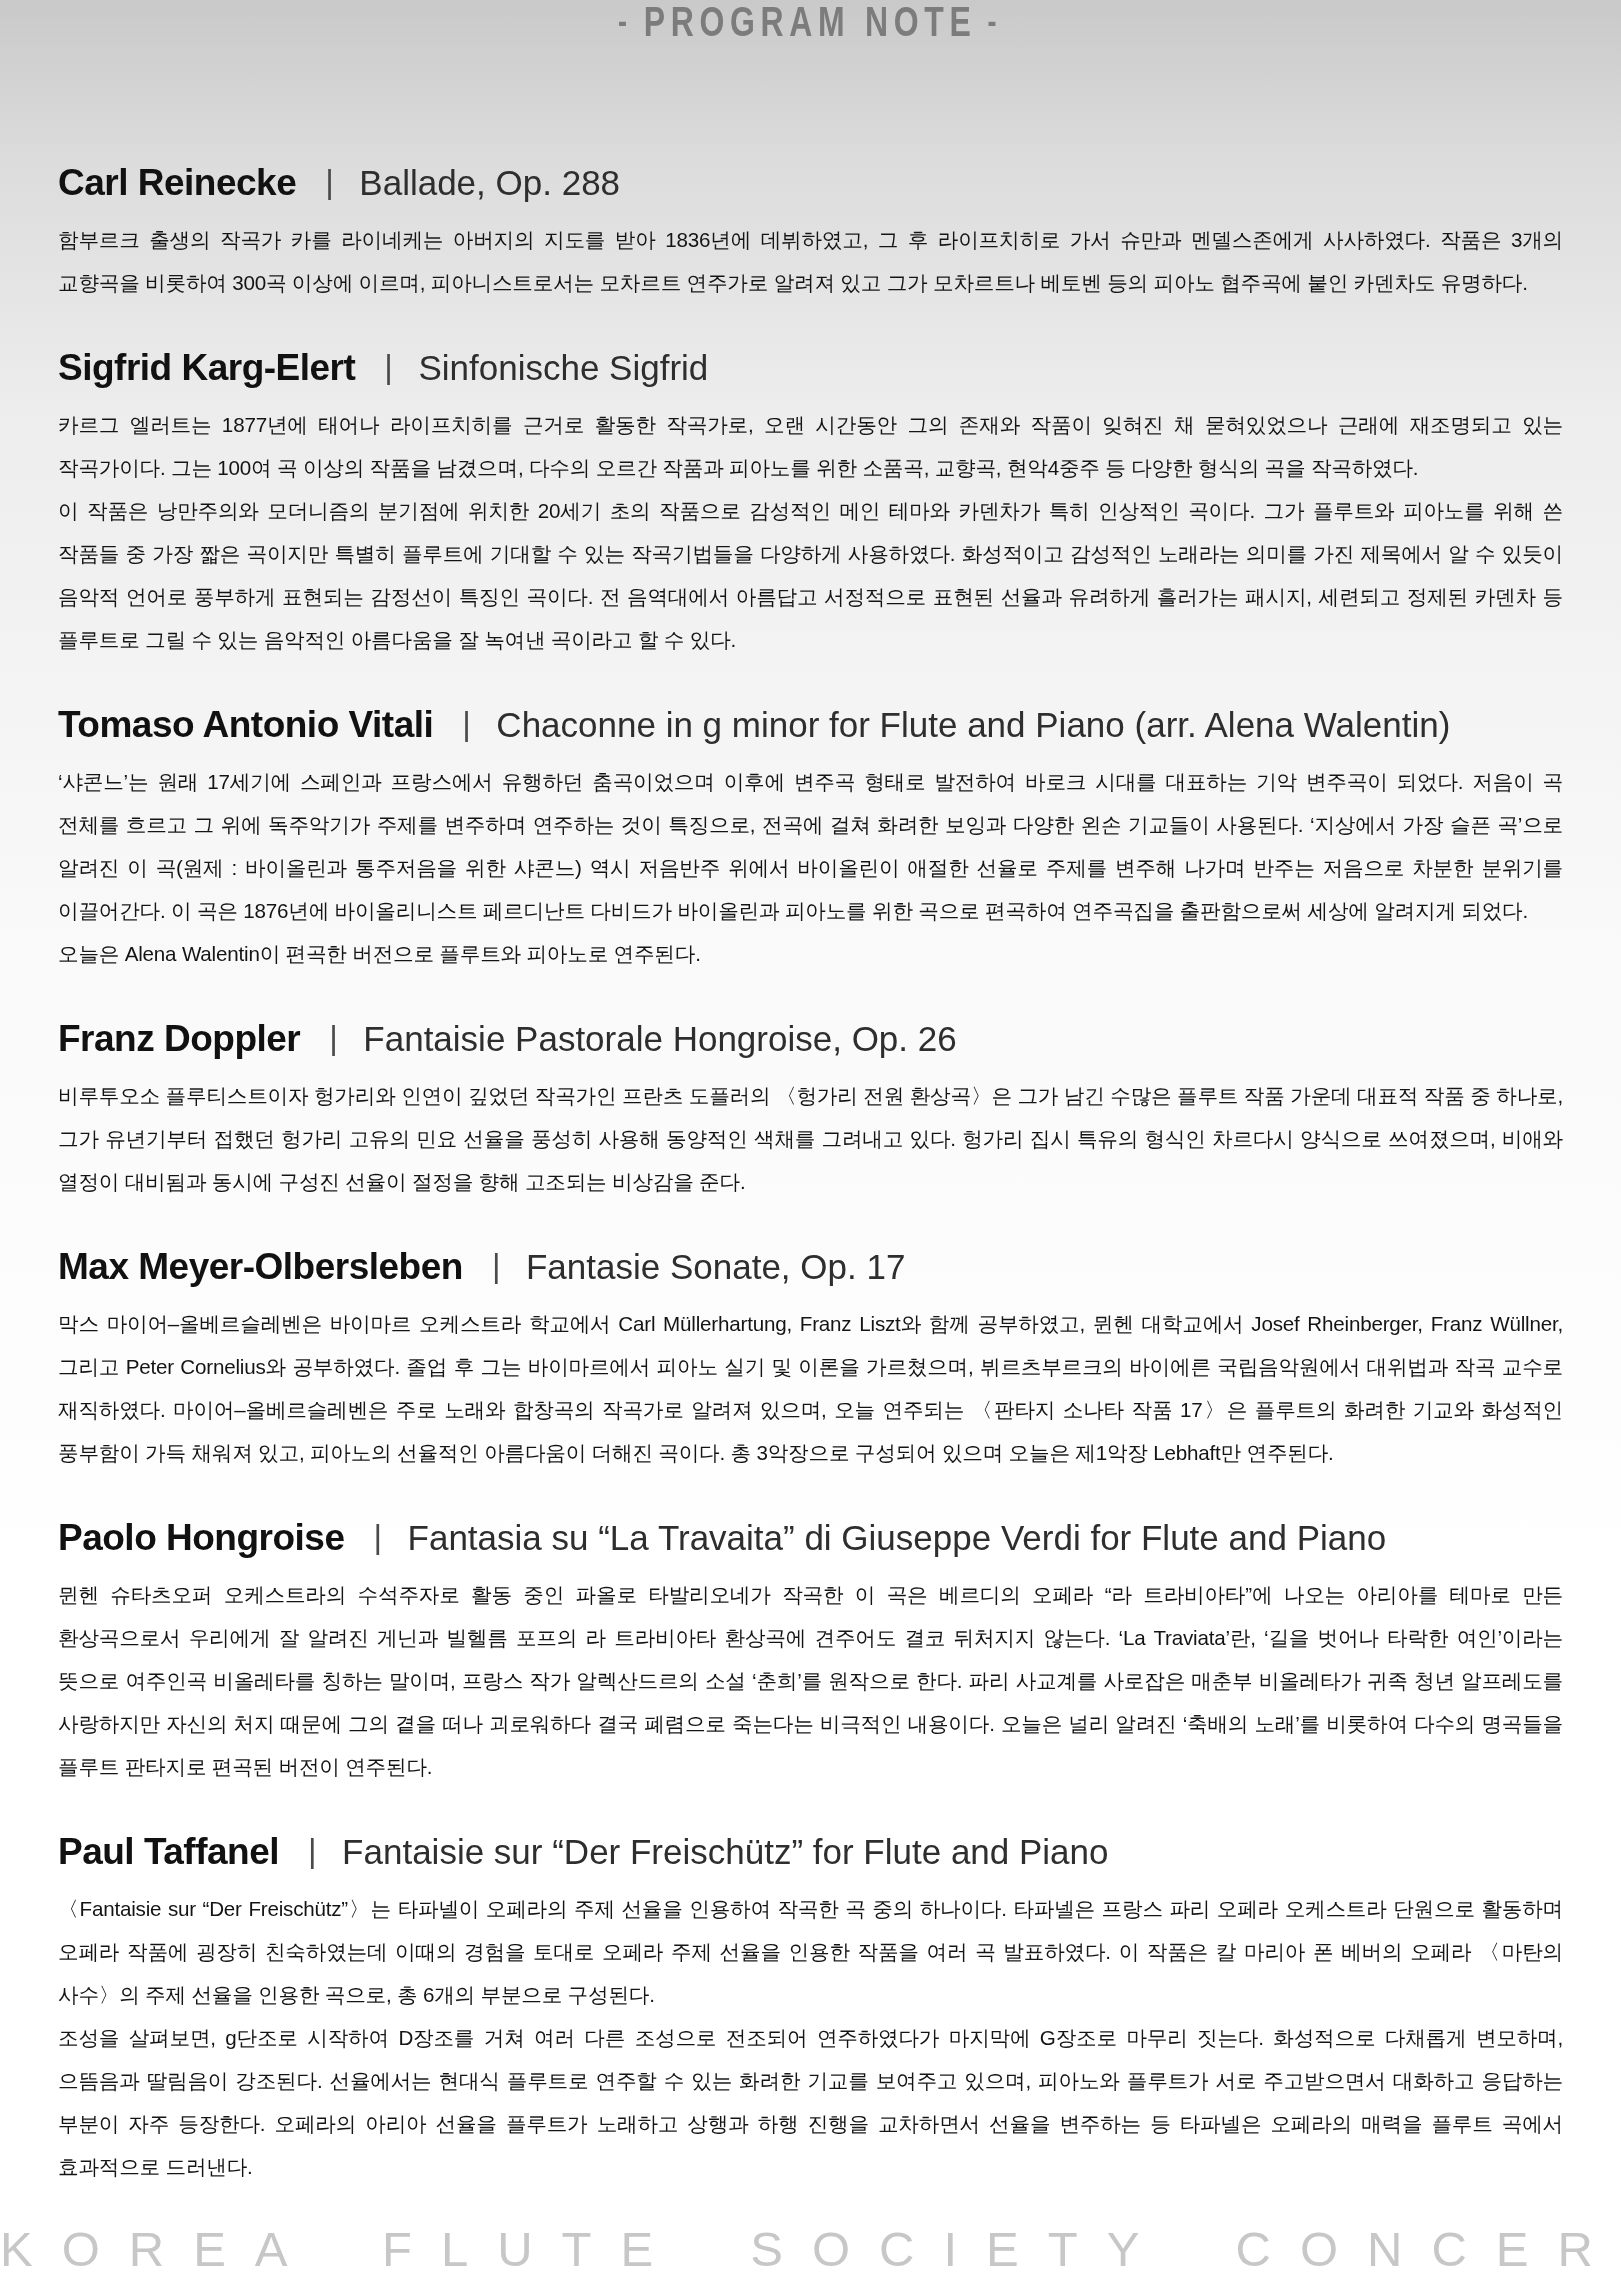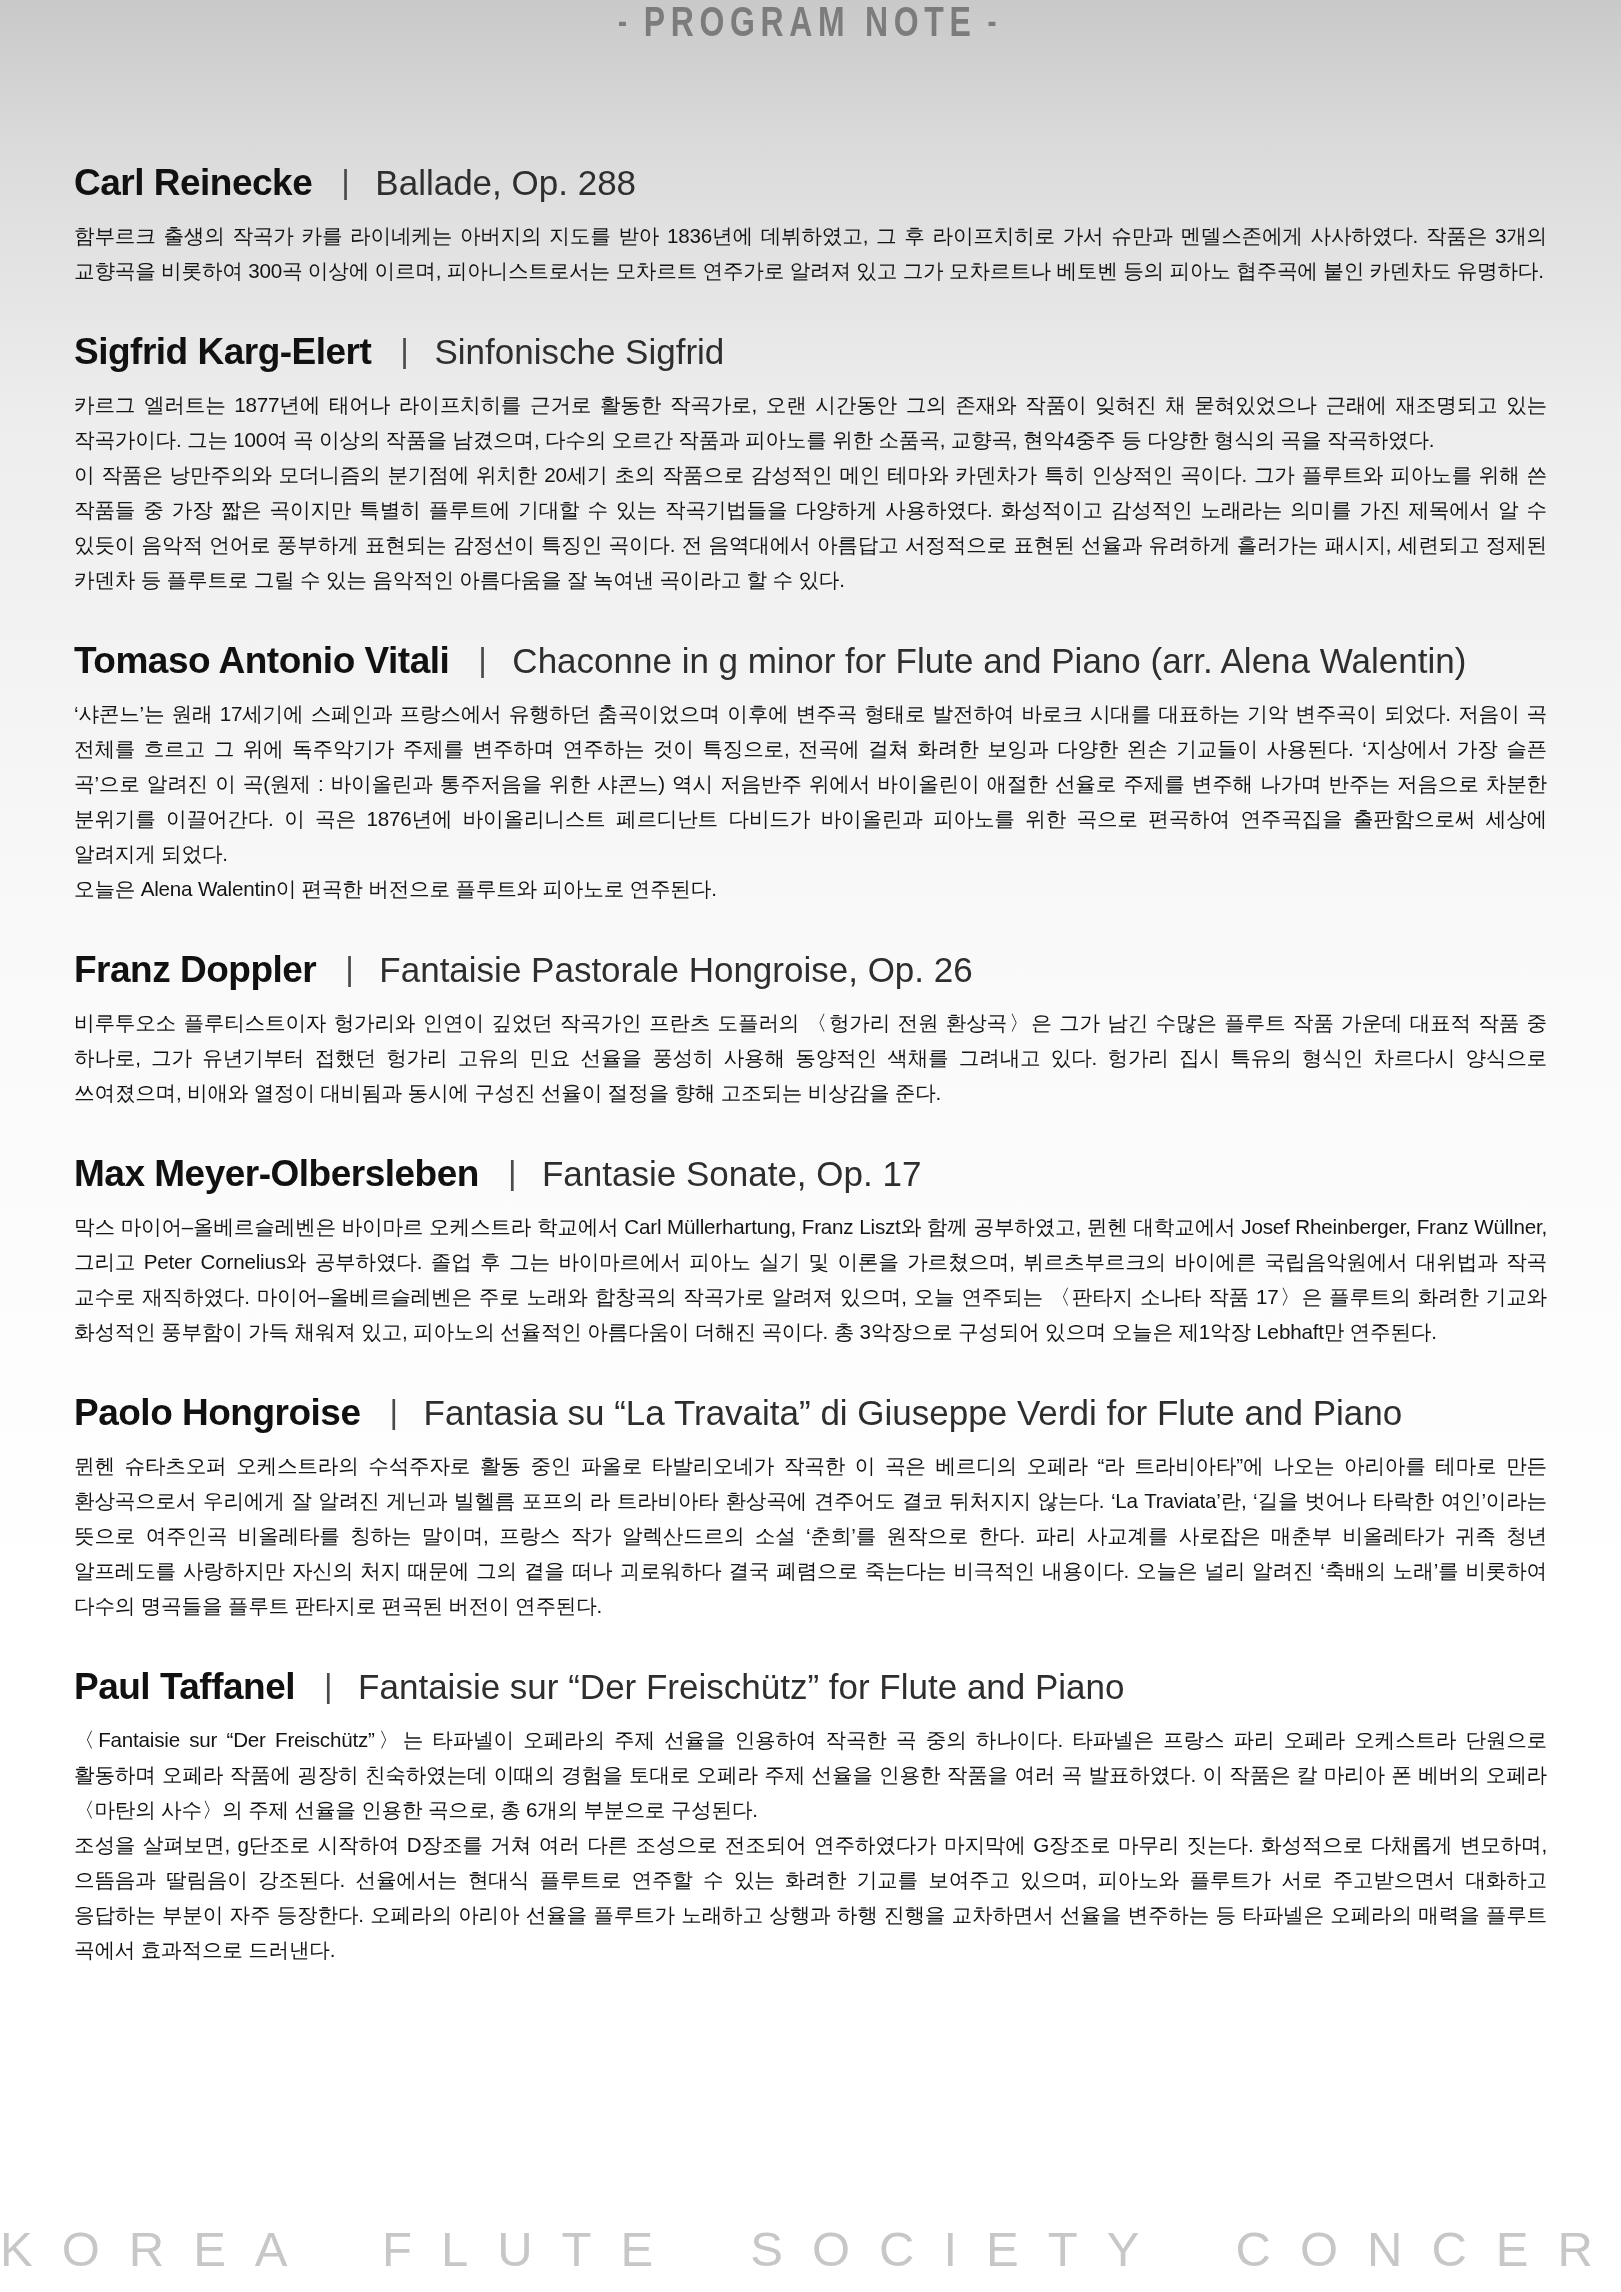--- a/index.html
+++ b/index.html
@@ -19,21 +19,21 @@
     display: inline-block;
     transform: scale(0.82, 1.08);
     transform-origin: center;
     font-weight: bold;
     font-size: 39px;
     letter-spacing: 6.9px;
     white-space: nowrap;
   }
   .page-header .dash { margin: 0 13.7px; font-size: 33px; vertical-align: 2.9px; }
   .content {
-    padding: 0 74px;
+    padding: 0 58px;
   }
   .section { margin-top: 41px; }
   .section.first { margin-top: 116px; }
   .section-heading {
     margin-bottom: 11.8px;
     white-space: nowrap;
     line-height: 1.25;
   }
   .composer {
     font-weight: bold;
@@ -50,21 +50,21 @@
   }
   .piece {
     font-weight: normal;
     font-size: 35px;
     color: #2e2e2e;
     letter-spacing: 0px;
   }
   .body-text p {
     margin: 0;
     font-size: 20.6px;
-    line-height: 35px;
+    line-height: 43px;
     color: #141414;
     text-align: justify;
     word-break: keep-all;
     letter-spacing: -0.2px;
   }
   .page-footer {
     position: absolute;
     left: 0;
     right: 0;
     bottom: 15.7px;

